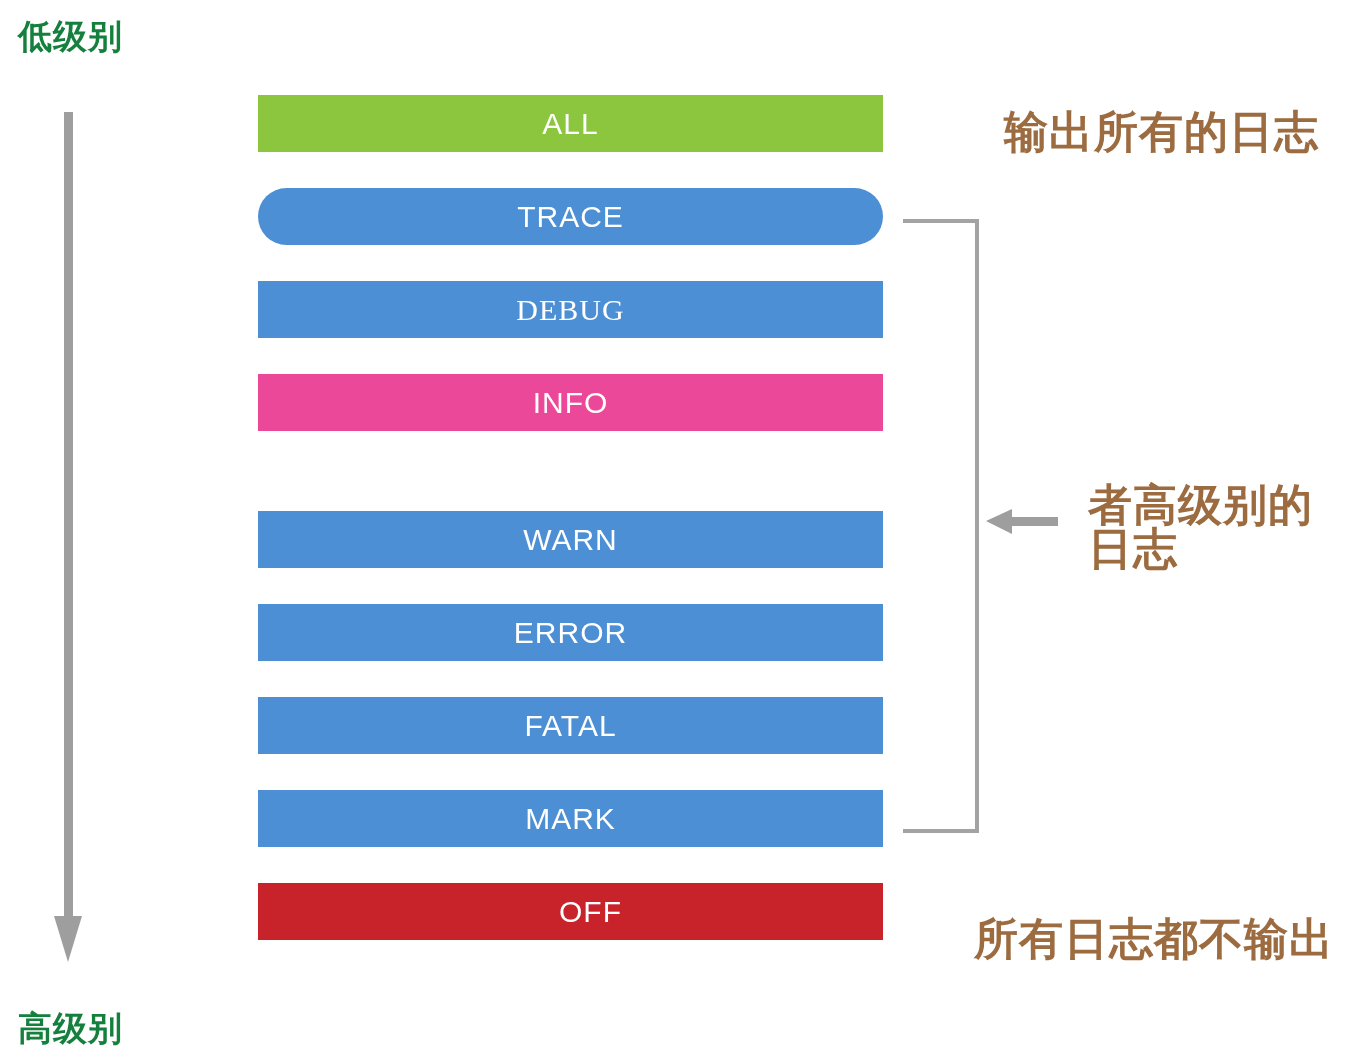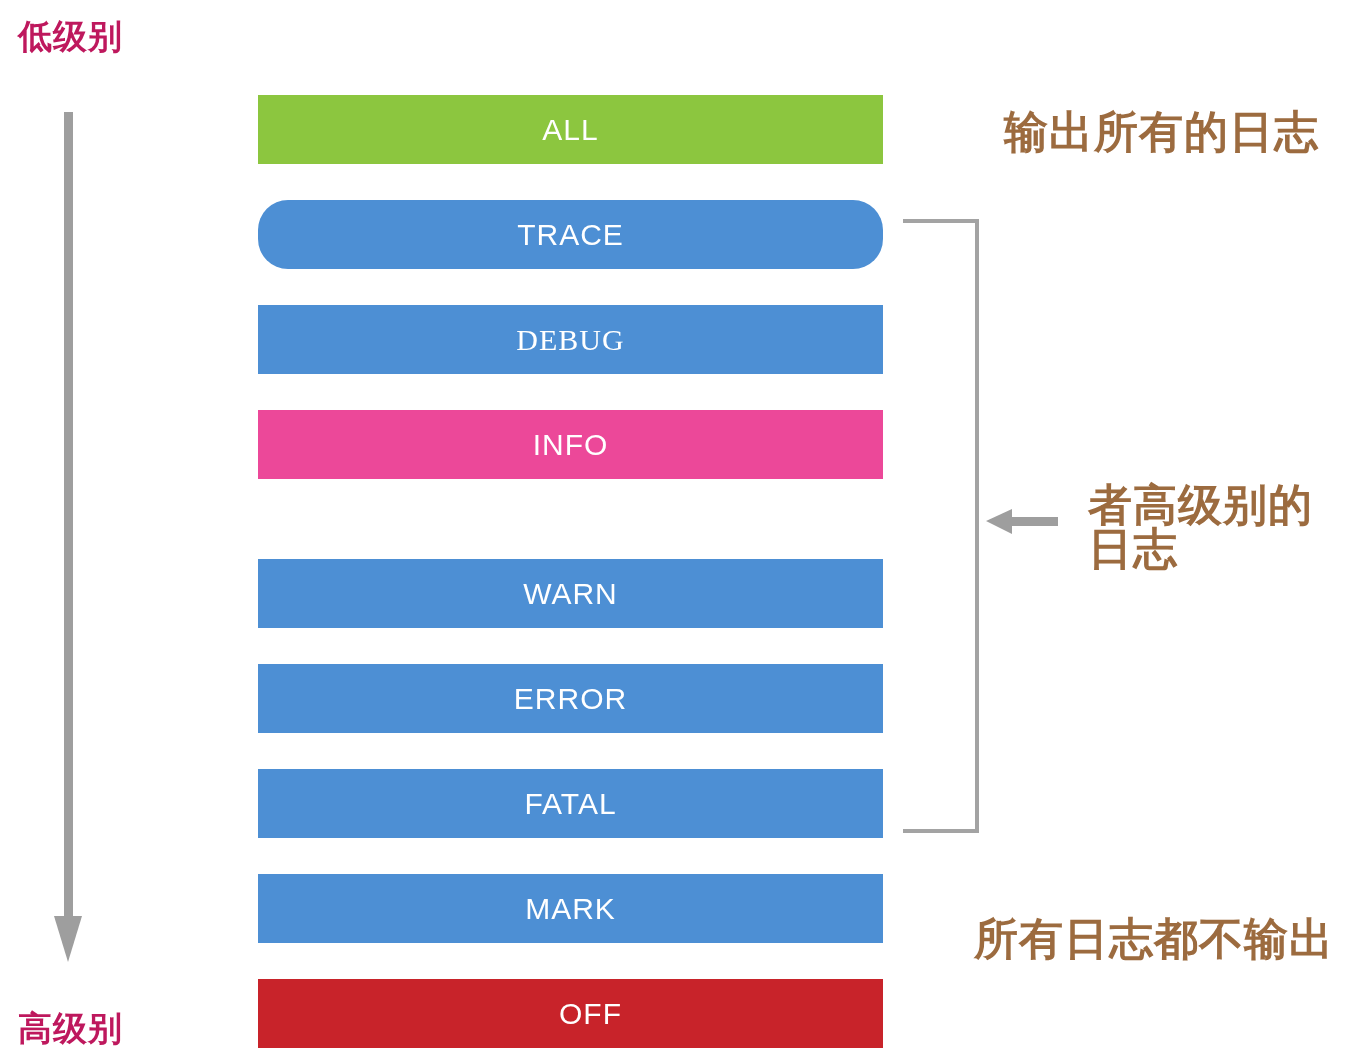--- a/index.html
+++ b/index.html
@@ -7,21 +7,21 @@
   body { font-family: "Liberation Sans", "DejaVu Sans", sans-serif; position: relative; }
 
   .canvas { position: absolute; inset: 0; width: 1356px; height: 1062px; }
 
   
   .side-label {
     position: absolute;
     left: 18px;
     font-size: 34px;
     font-weight: bold;
-    color: #be185d;
+    color: #15803d;
     letter-spacing: 1px;
   }
   .side-label.low  { top: 14px; }
   .side-label.high { top: 1006px; }
 
   
   .down-arrow-shaft {
     position: absolute;
     left: 64px; top: 112px;
     width: 9px; height: 806px;
@@ -39,21 +39,21 @@
   
   .bars {
     position: absolute;
     left: 258px; top: 95px;
     width: 625px;
     display: flex;
     flex-direction: column;
     gap: 36px;
   }
   .bar {
-    height: 69px;
+    height: 57px;
     display: flex;
     align-items: center;
     justify-content: center;
   }
   .bar span {
     color: #ffffff;
     font-size: 30px;
     font-weight: normal;
     letter-spacing: 1px;
   }

